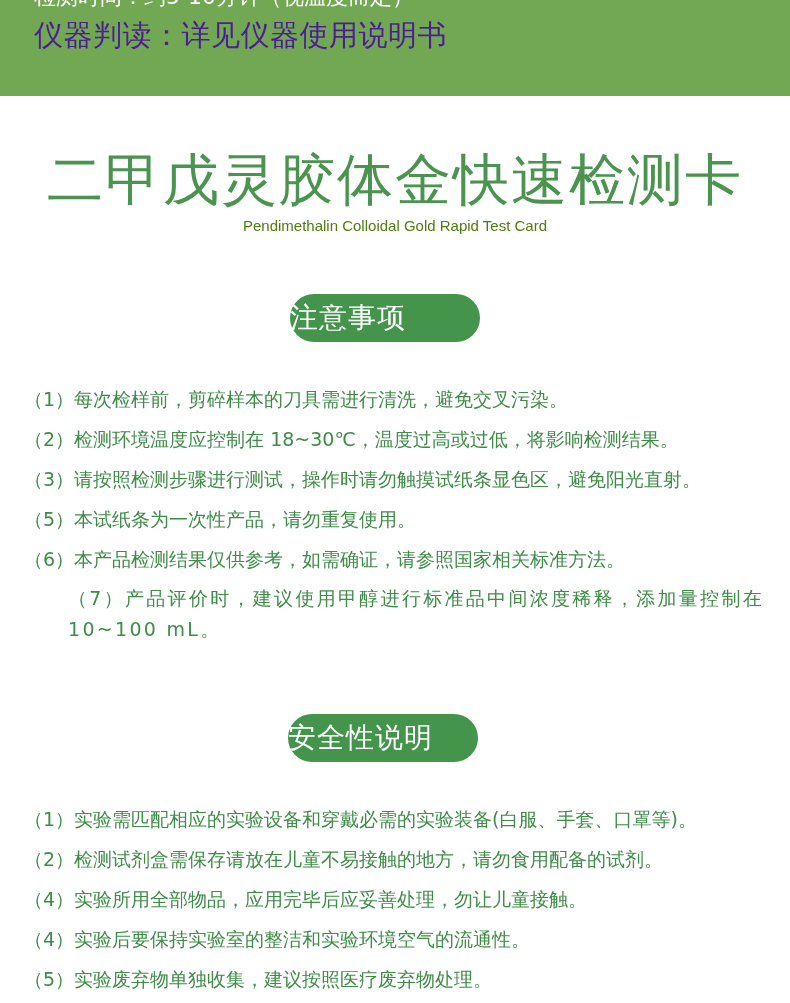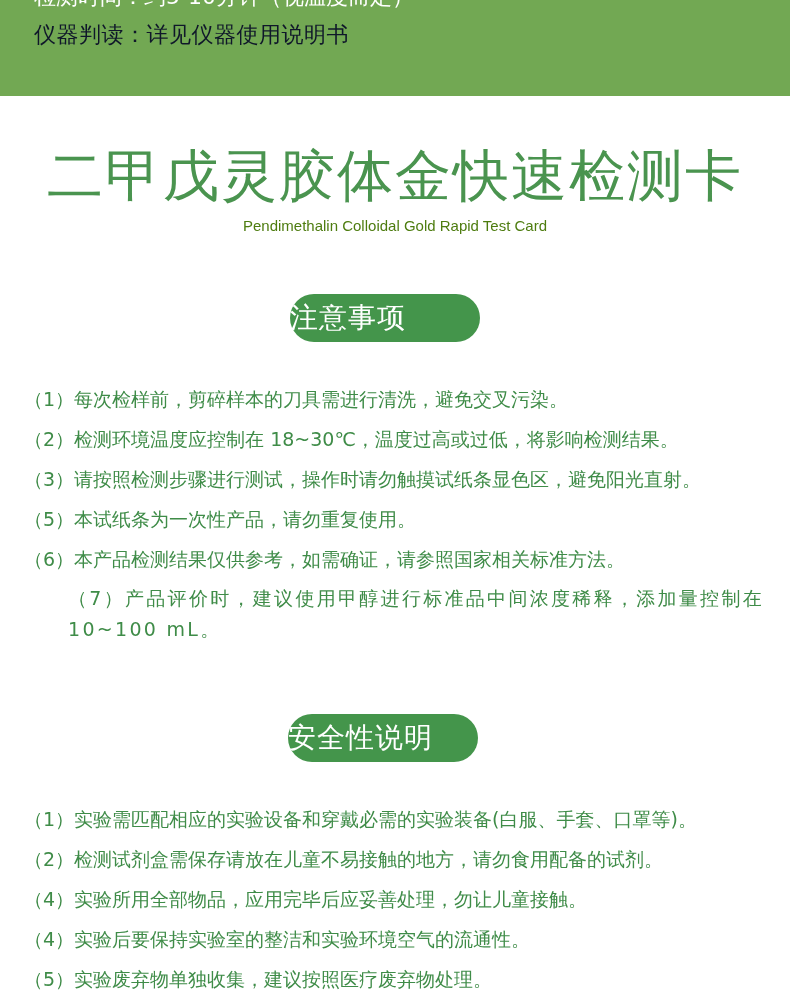--- a/index.html
+++ b/index.html
@@ -21,37 +21,36 @@
       position: absolute;
       left: 34px; top: -14px;
       font-size: 22px;
       color: #ffffff;
       white-space: nowrap;
       line-height: 22px;
     }
     .banner-line {
       position: absolute;
       left: 34px; top: 20px;
-      font-size: 22px;
-      color: #0f172a;
+      font-size: 29px;
+      color: #4c1d95;
       white-space: nowrap;
       line-height: 30px;
       letter-spacing: 0.5px;
     }
     .title {
       position: absolute;
       left: 0; top: 146px;
       width: 790px;
       text-align: center;
       font-size: 56px;
       line-height: 68px;
       color: #4a944f;
       letter-spacing: 2px;
       white-space: nowrap;
-      font-family: Liberation Mono, monospace;
     }
     .subtitle {
       position: absolute;
       left: 0; top: 216px;
       width: 790px;
       text-align: center;
       font-family: "Liberation Sans", sans-serif;
       font-size: 15px;
       line-height: 20px;
       color: #4d7c0f;

